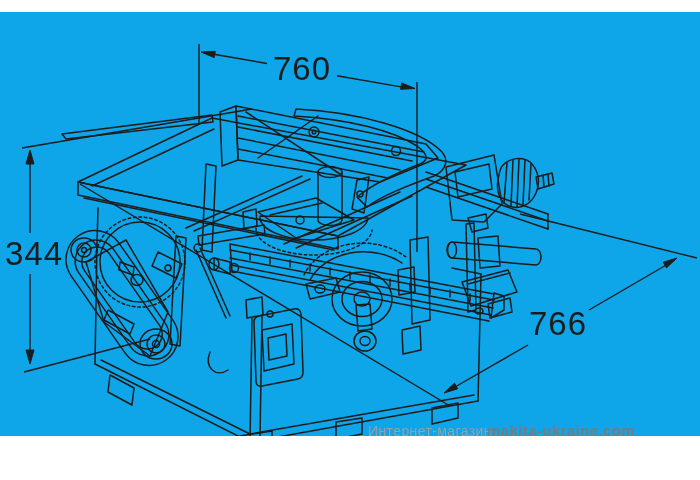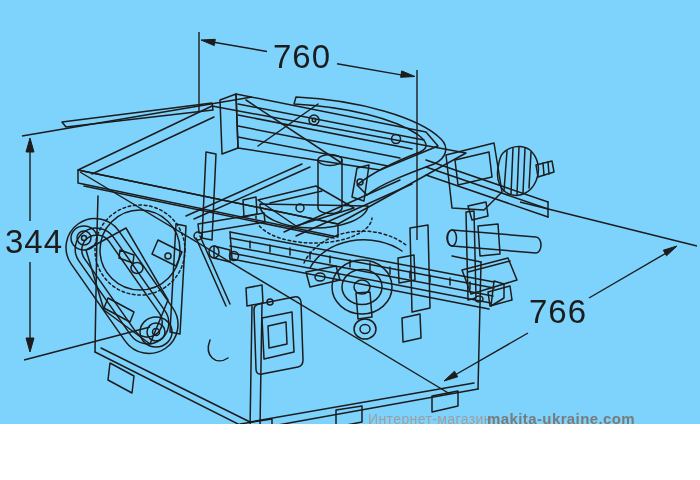--- a/index.html
+++ b/index.html
@@ -1,17 +1,17 @@
 <!DOCTYPE html>
 <html><head>
 <meta charset="utf-8">
 <style>
   html,body{margin:0;padding:0;background:#fff;}
-  .canvas{position:relative;width:700px;height:424px;background:#7dd3fc;overflow:hidden;
-          font-family:"Liberation Sans",sans-serif;}
+  .canvas{position:relative;width:700px;height:424px;background:#0ea5e9;overflow:hidden;
+          font-family:"Liberation Sans",sans-serif;margin-top:12px;}
   svg{display:block}
   
   .art path,.art ellipse,.art circle,.art rect,.art line,.art polyline{
      stroke:#1c1c1c; fill:none; stroke-linecap:round; stroke-linejoin:round; stroke-width:1.5px;}
   .f{fill:#ffffff;}          
   .k{fill:#1c1c1c;}          
   .w0{stroke-width:1px;} .w1{stroke-width:1.2px;} .w2{stroke-width:1.8px;}
   .w3{stroke-width:2.2px;} .w4{stroke-width:2.6px;}
   .dot{stroke-dasharray:2.6 2.8; stroke-width:2.4px;}
   .dims line, .dims path{stroke:#1c1c1c; fill:none; stroke-width:1.4px; stroke-linecap:butt;}

